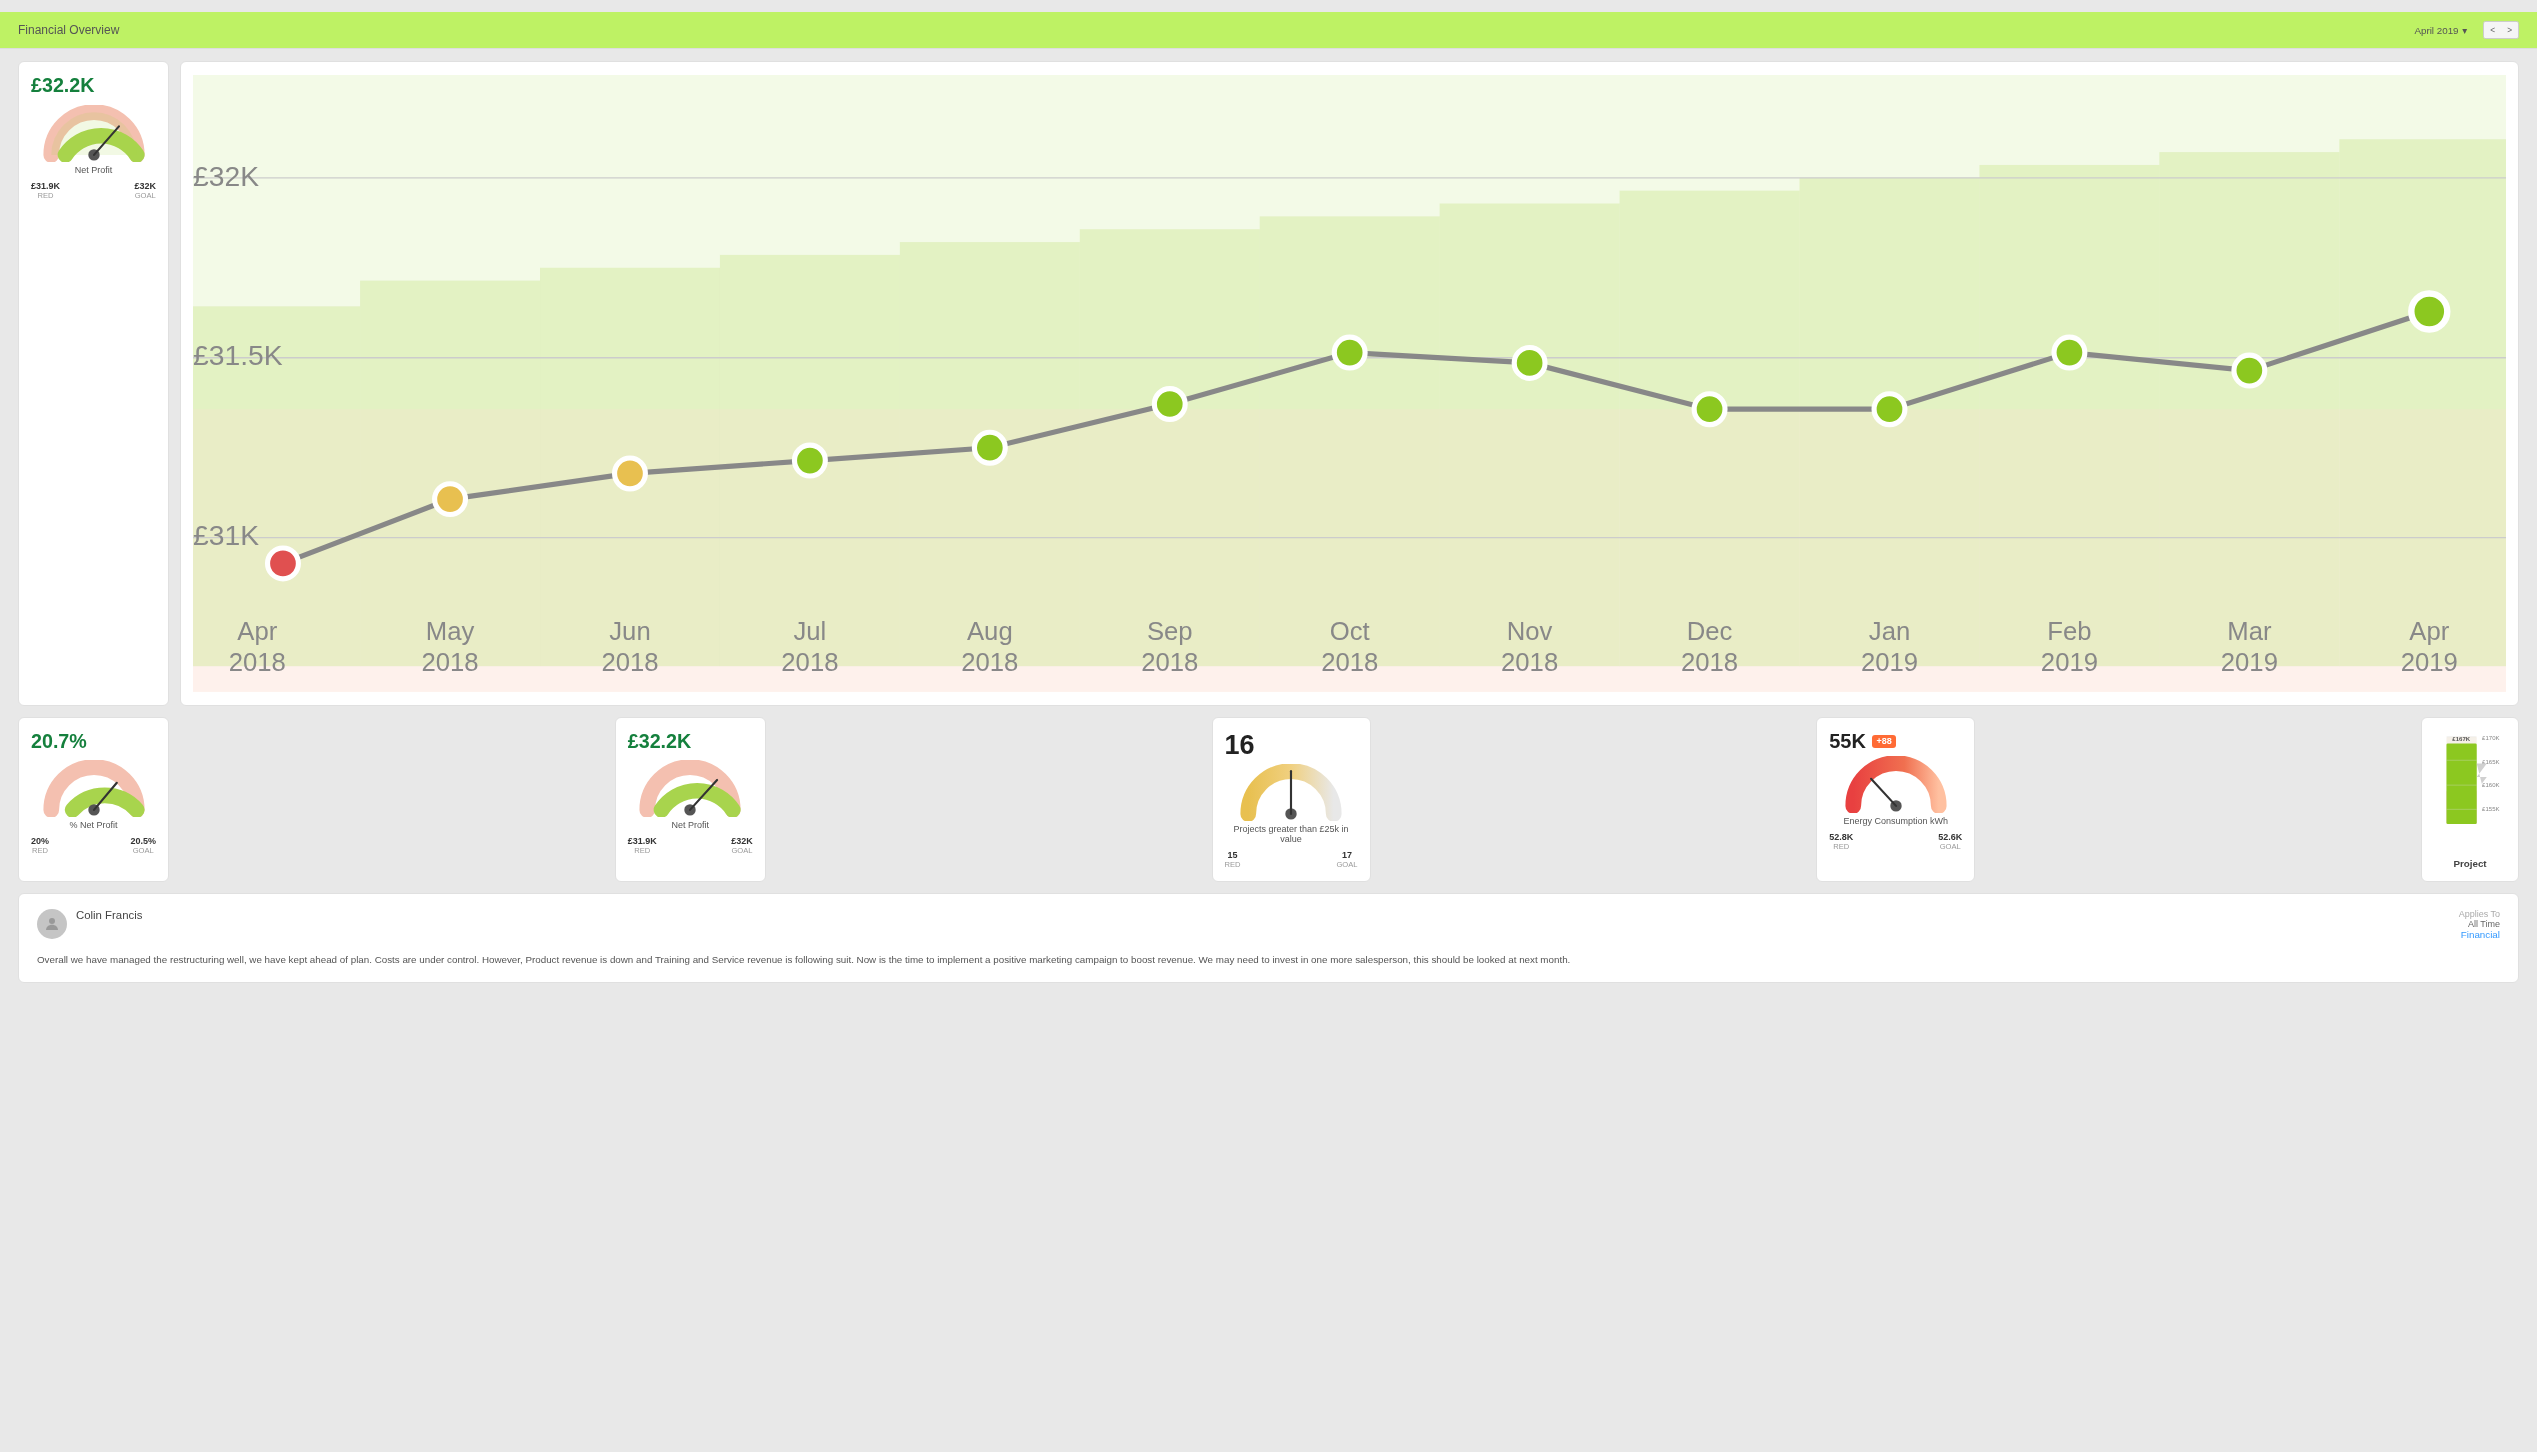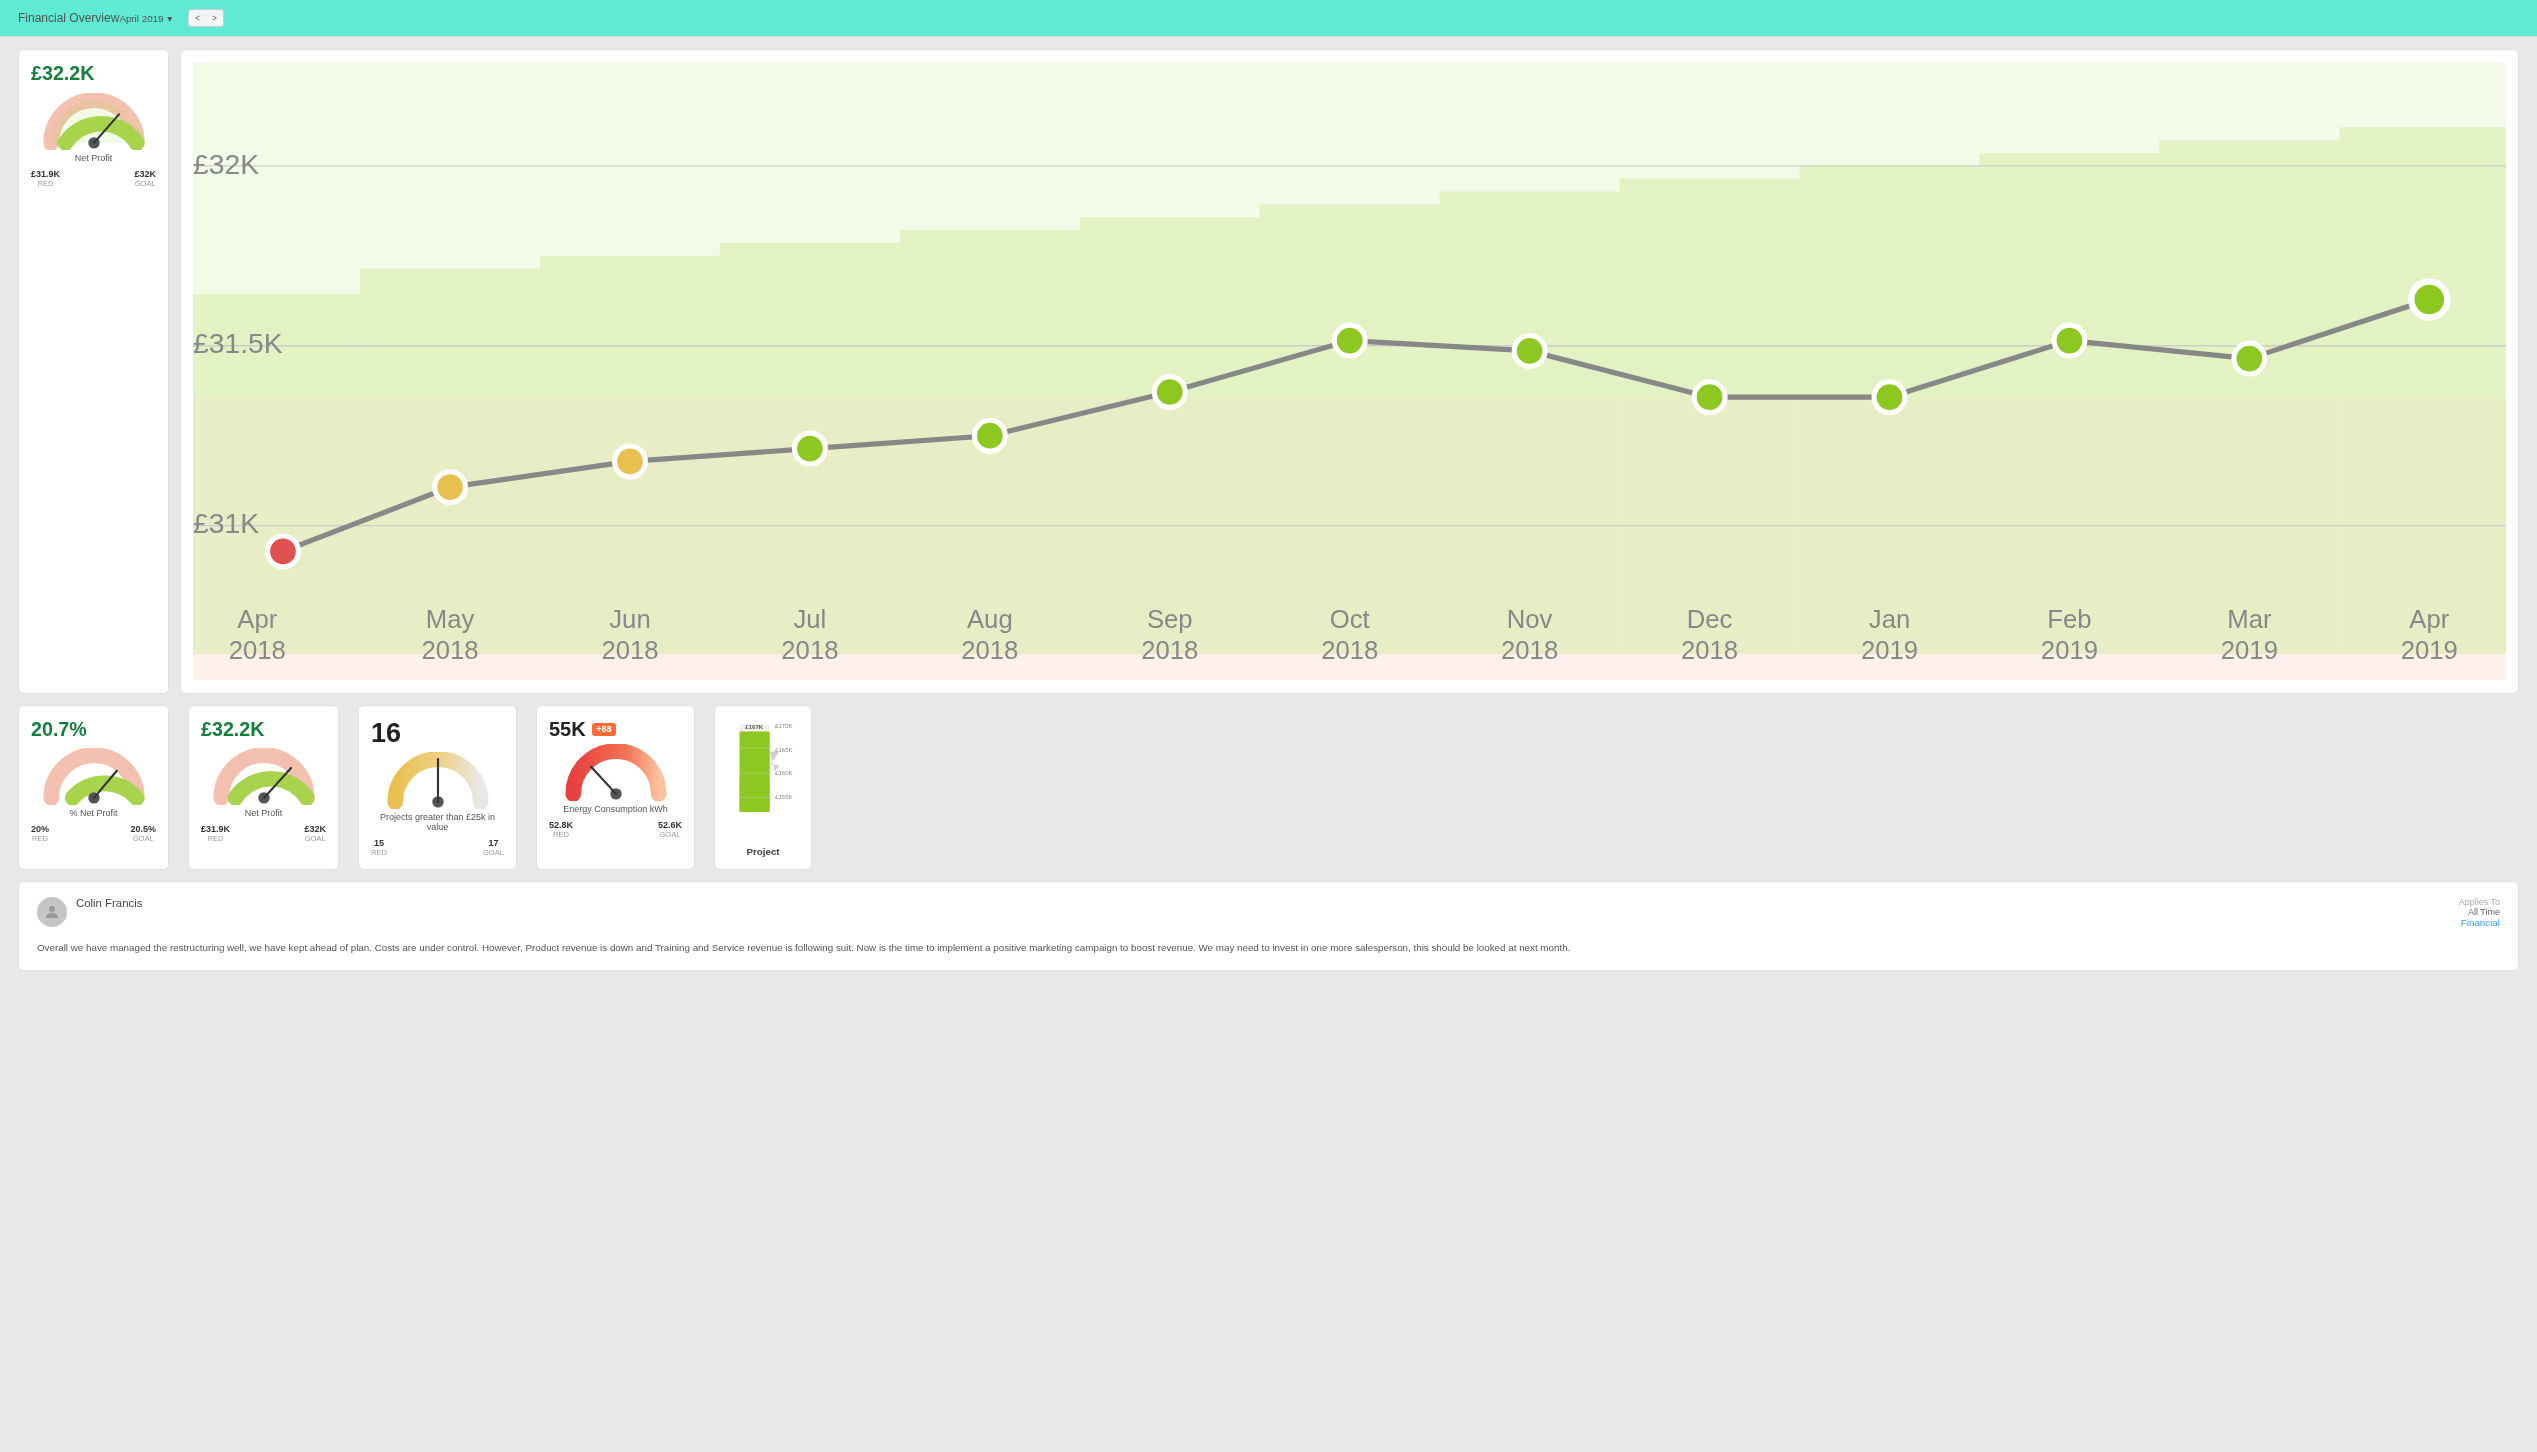--- a/index.html
+++ b/index.html
@@ -3,25 +3,27 @@
   <meta charset="utf-8">
   <style>
     * { box-sizing: border-box; margin: 0; padding: 0; }
     body {
       background: #e8e8e8;
       font-family: -apple-system, BlinkMacSystemFont, 'Segoe UI', sans-serif;
       font-size: 9.8px;
       color: #333;
     }
     .app-header {
-      background: #5eead4;
+      background: #bef264;
       border-bottom: 0.8px solid #ddd;
       padding: 9px 18px;
       display: flex;
       align-items: center;
+      justify-content: space-between;
+      margin-top: 12px;
     }
     .app-title {
       font-size: 12px;
       font-weight: 400;
       color: #555;
     }
     .header-right {
       display: flex;
       align-items: center;
       gap: 16px;
@@ -115,20 +117,21 @@
       font-size: 7.6px;
       text-transform: uppercase;
     }
     .chart-card {
       flex: 1;
       min-height: 227px;
     }
     .bottom-row {
       display: flex;
       gap: 19px;
+      justify-content: space-between;
     }
     .small-kpi-card {
       width: 151px;
       min-width: 151px;
       display: flex;
       flex-direction: column;
       align-items: center;
     }
     .comment-section {
       background: #fff;

